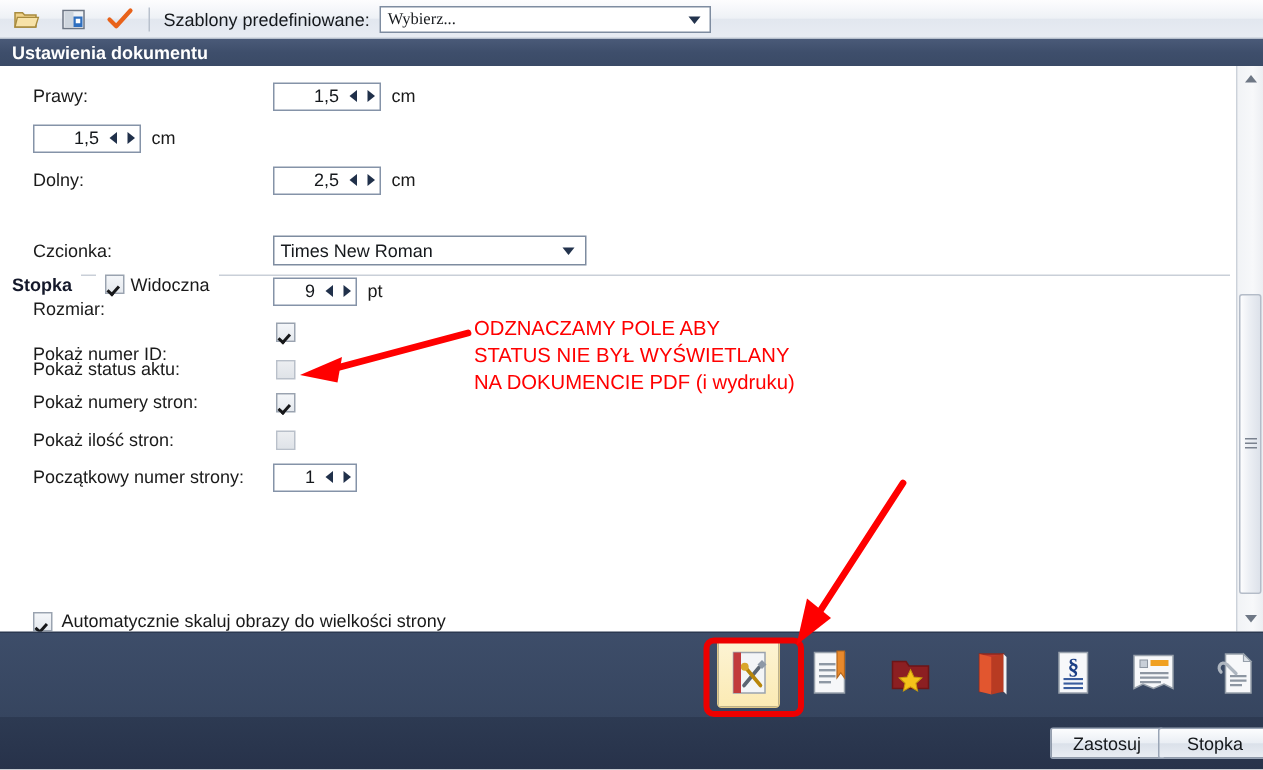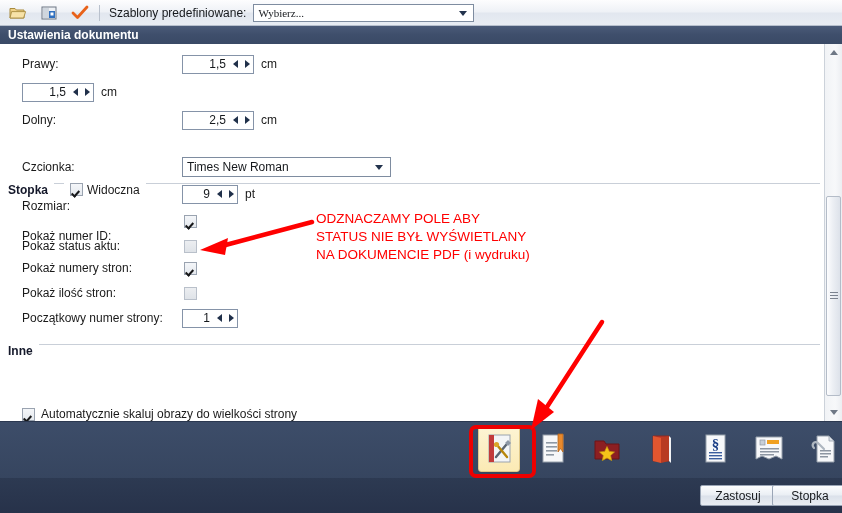--- a/index.html
+++ b/index.html
@@ -430,24 +430,20 @@
         <span class="sv">1</span>
         <span class="sarr">
             <i class="tri-l"></i>
           </span>
         <span class="sarr">
             <i class="tri-r"></i>
           </span>
       </div>
     </div>
 
-    <div class="grp" style="left:8px; top:300px;">
-      <span class="gt">Inne</span>
-      <span class="gline"></span>
-    </div>
 
     <div class="row" style="left:22px; top:360px;">
       <span class="cbx on"></span>
       <span class="lbl" style="margin-left:6px;">Automatycznie skaluj obrazy do wielkości strony</span>
     </div>
 
   </div>
 </div>
 
 <div class="vscroll">

